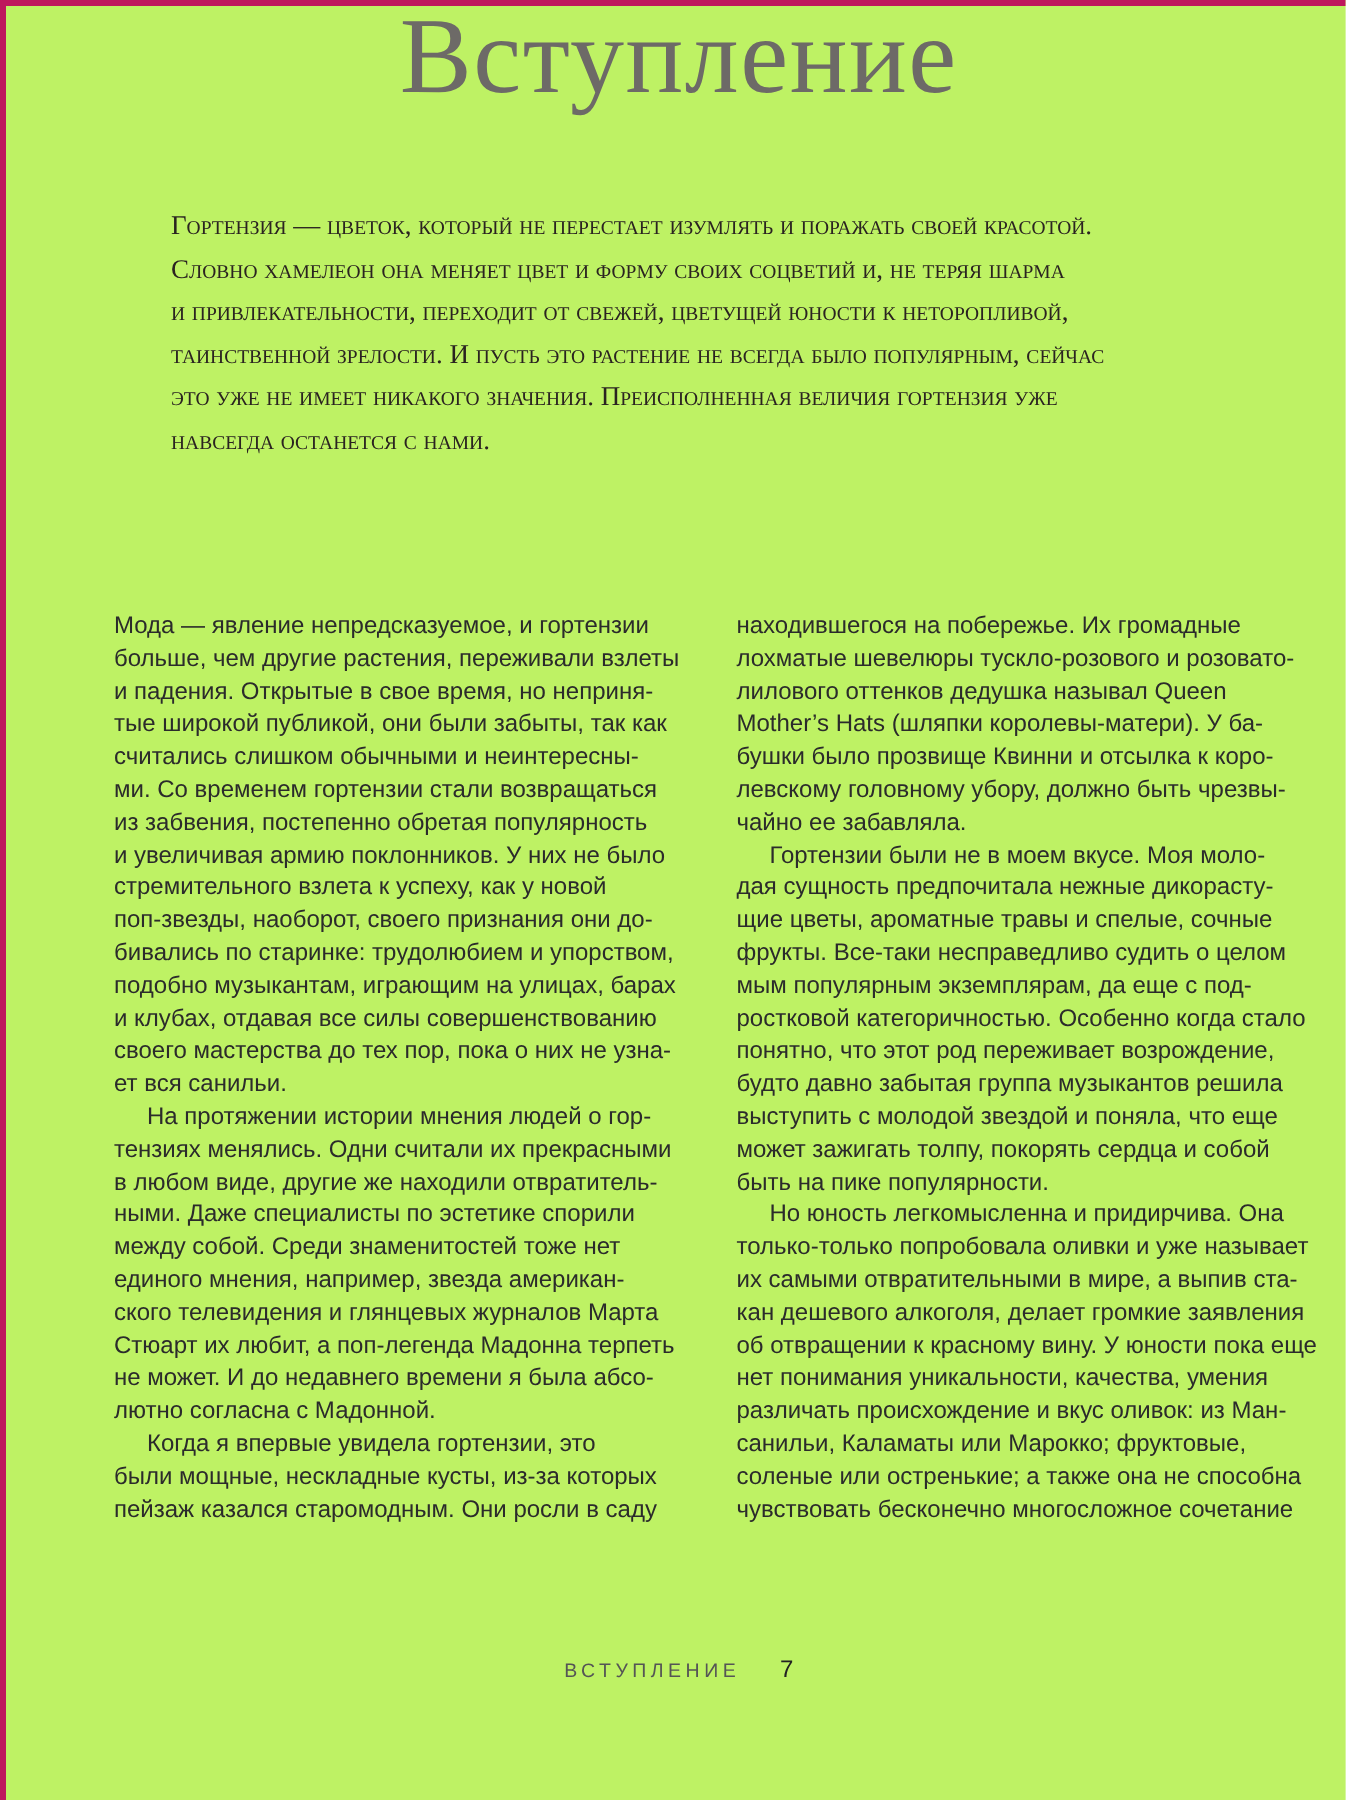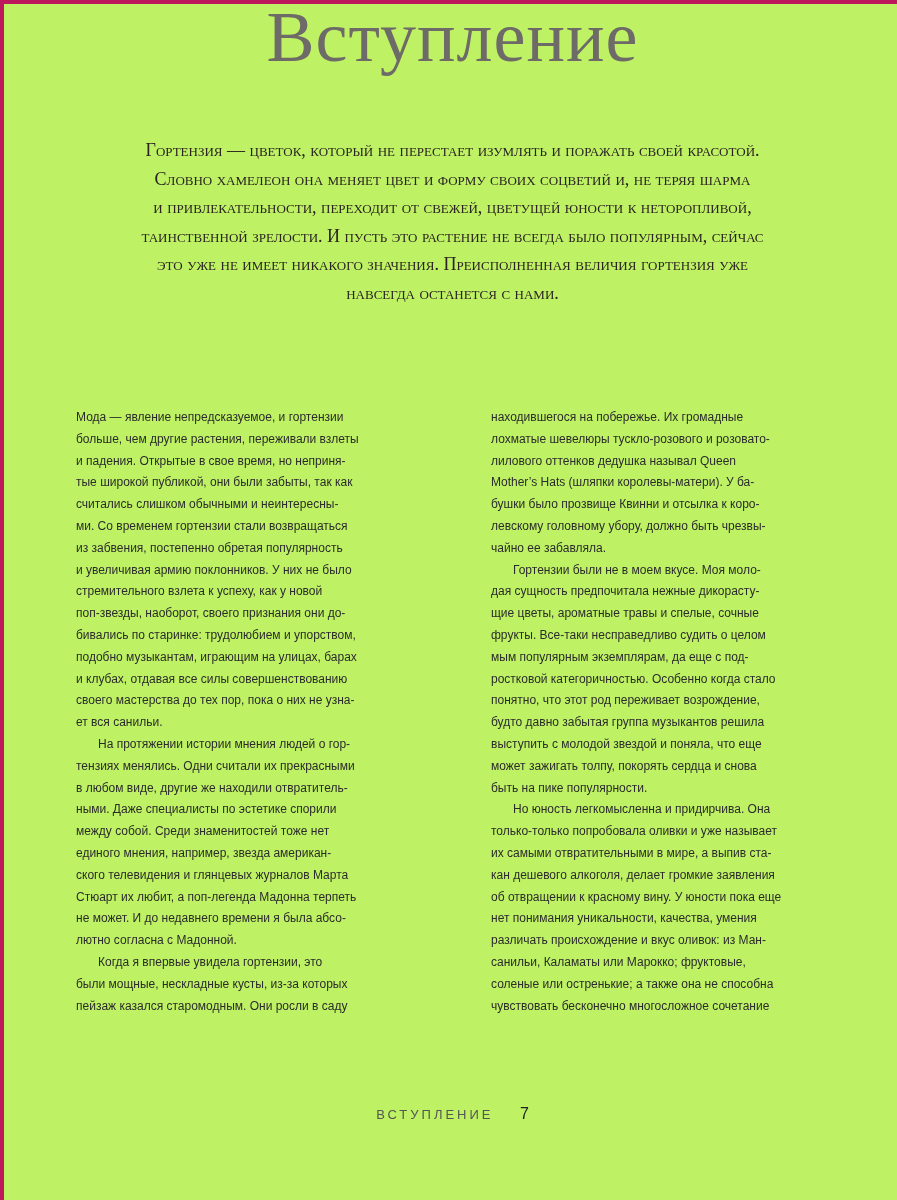--- a/index.html
+++ b/index.html
@@ -10,28 +10,28 @@
   }
   .chapter-title {
     position: absolute; left: 0; top: -12px; width: 897px; text-align: center;
     font-family: "Liberation Serif", "DejaVu Serif", serif;
     font-size: 72px; letter-spacing: 1px; color: #6d6a67; line-height: 90px;
     margin: 0; font-weight: normal;
   }
   .intro {
     position: absolute; left: 110px; top: 132px; width: 677px;
     font-family: "Liberation Serif", "DejaVu Serif", serif;
-    color: #2a2320; font-size: 18px; line-height: 28.6px; text-align: center;
+    color: #2a2320; font-size: 18px; line-height: 28.6px; text-align: left;
     font-variant: small-caps;
   }
   .intro p { margin: 0; }
   .col {
     position: absolute; top: 403px; width: 400px;
     font-family: "Liberation Sans", "DejaVu Sans", sans-serif;
-    font-size: 12px; line-height: 21.8px; color: #2b2b2b;
+    font-size: 16px; line-height: 21.8px; color: #2b2b2b;
   }
   .col.left { left: 72px; }
   .col.right { left: 487px; }
   .col .line { white-space: nowrap; display: block; }
   .col .indent { padding-left: 22px; }
   .footer {
     position: absolute; top: 1101px; left: 0; width: 897px; text-align: center;
     font-family: Liberation Sans, sans-serif; color: #555;
   }
   .footer .running { font-size: 13px; letter-spacing: 3px; }
@@ -92,21 +92,21 @@
       <span class="line">чайно ее забавляла.</span>
       <span class="line indent">Гортензии были не в моем вкусе. Моя моло-</span>
       <span class="line">дая сущность предпочитала нежные дикорасту-</span>
       <span class="line">щие цветы, ароматные травы и спелые, сочные</span>
       <span class="line">фрукты. Все-таки несправедливо судить о целом</span>
       <span class="line">мым популярным экземплярам, да еще с под-</span>
       <span class="line">ростковой категоричностью. Особенно когда стало</span>
       <span class="line">понятно, что этот род переживает возрождение,</span>
       <span class="line">будто давно забытая группа музыкантов решила</span>
       <span class="line">выступить с молодой звездой и поняла, что еще</span>
-      <span class="line">может зажигать толпу, покорять сердца и снова</span>
+      <span class="line">может зажигать толпу, покорять сердца и собой</span>
       <span class="line">быть на пике популярности.</span>
       <span class="line indent">Но юность легкомысленна и придирчива. Она</span>
       <span class="line">только-только попробовала оливки и уже называет</span>
       <span class="line">их самыми отвратительными в мире, а выпив ста-</span>
       <span class="line">кан дешевого алкоголя, делает громкие заявления</span>
       <span class="line">об отвращении к красному вину. У юности пока еще</span>
       <span class="line">нет понимания уникальности, качества, умения</span>
       <span class="line">различать происхождение и вкус оливок: из Ман-</span>
       <span class="line">санильи, Каламаты или Марокко; фруктовые,</span>
       <span class="line">соленые или остренькие; а также она не способна</span>

